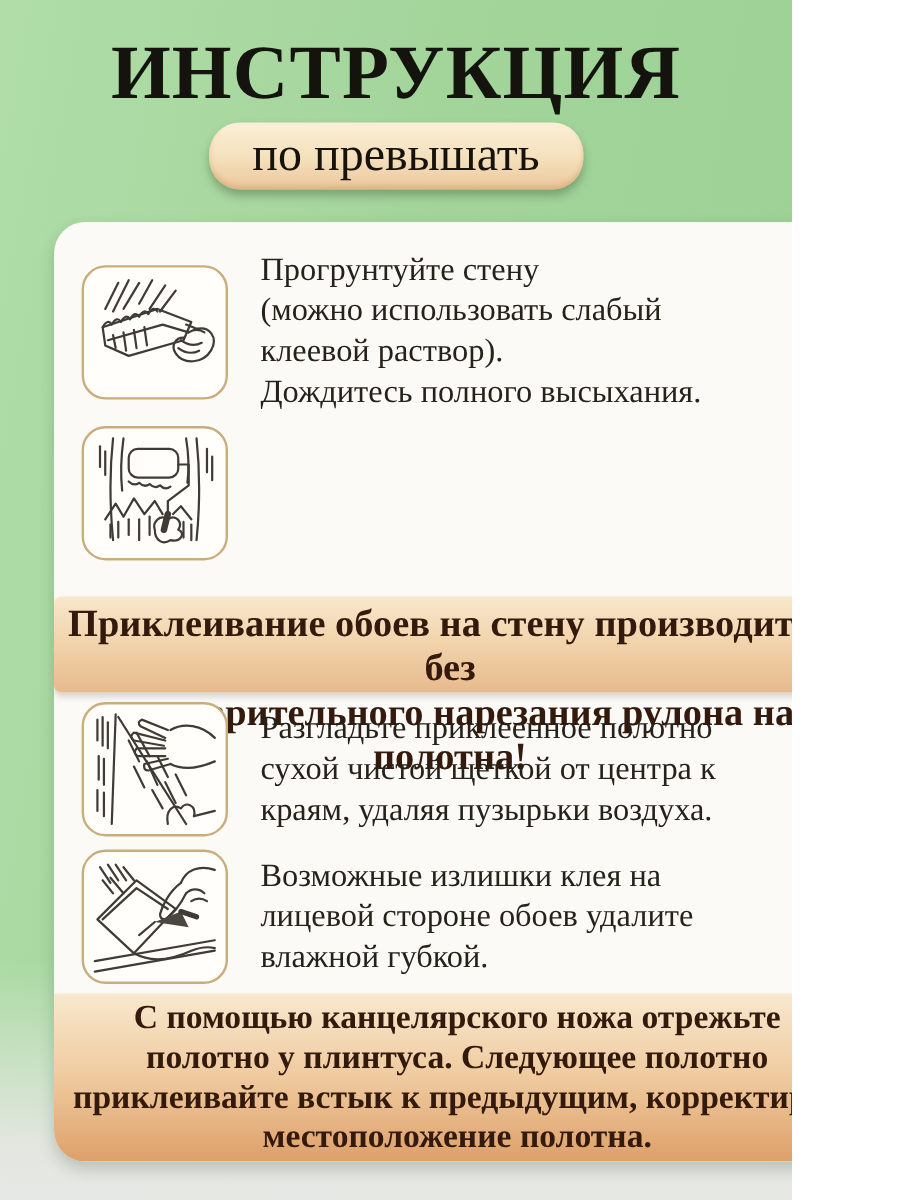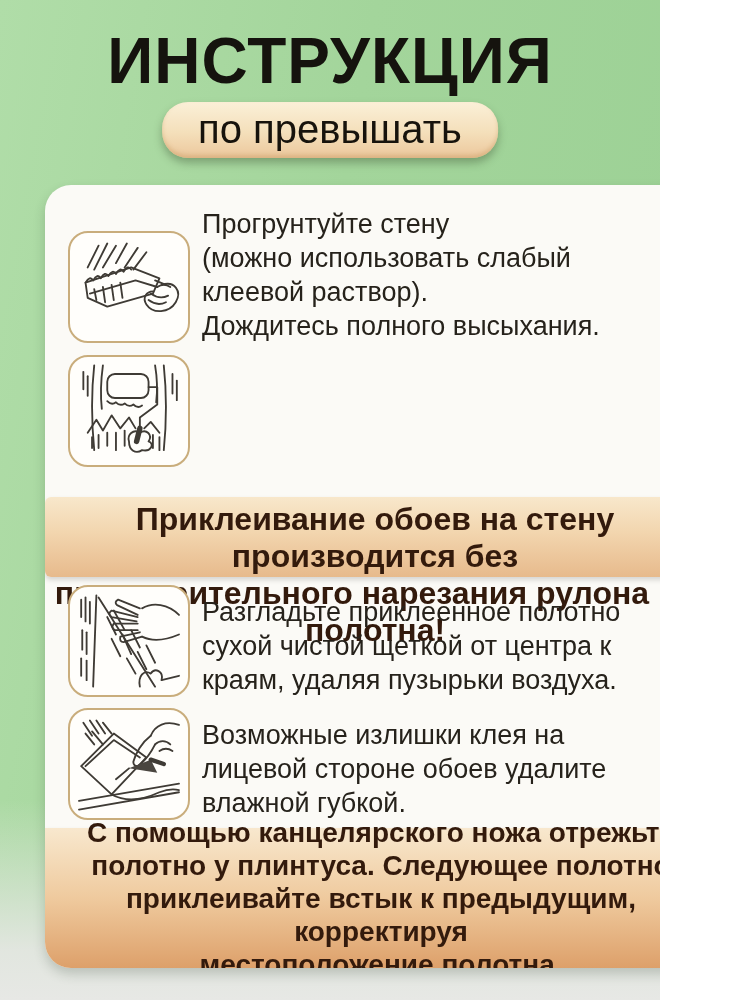--- a/index.html
+++ b/index.html
@@ -1,39 +1,39 @@
 <!DOCTYPE html>
 <html><head>
 <meta charset="utf-8">
 <style>
   html,body{margin:0;padding:0;}
   .stage{
     position:relative;width:660px;height:1000px;overflow:hidden;
-    font-family:Liberation Sans, sans-serif;
+    font-family:Liberation Serif, serif;
     background:
       linear-gradient(180deg, rgba(230,231,228,0) 80%, rgba(230,231,228,.92) 95%, #e7e8e5 100%),
       linear-gradient(100deg, #b0dda8 0%, #a3d59b 45%, #9bd094 100%);
   }
   .title{
     position:absolute;top:24px;left:0;width:100%;text-align:center;
     font-size:64px;font-weight:700;letter-spacing:1px;color:#15130e;
   }
   .pill{
     position:absolute;top:102px;left:50%;transform:translateX(-50%);
     padding:0 36px;height:56px;line-height:54px;border-radius:26px;
     background:linear-gradient(180deg,#fbf0d8 0%,#f4dfba 55%,#ecc79c 100%);
     box-shadow:0 5px 8px rgba(60,80,50,.40), inset 0 -3px 4px rgba(190,140,80,.35);
     font-size:40px;color:#17130c;white-space:nowrap;
   }
   .panel{
     position:absolute;left:45px;top:185px;width:660px;height:783px;
     background:#fbfaf6;border-radius:26px;overflow:hidden;
     box-shadow:0 6px 12px rgba(40,60,40,.22);
   }
-  .step{position:absolute;left:23px;width:618px;display:flex;gap:12px;align-items:flex-end;}
+  .step{position:absolute;left:23px;width:618px;display:flex;gap:27px;align-items:center;}
   .icon-box{
     flex:0 0 122px;width:122px;height:112px;background:#fffefb;
     border:2px solid #c9ad7c;border-radius:20px;box-sizing:border-box;
     overflow:hidden;padding:4px;
   }
   .icon-box svg{width:100%;height:100%;display:block;}
   .step-text{
     white-space:pre-line;font-size:27px;line-height:34px;color:#26221b;margin-top:-3px;
   }
   .banner{

